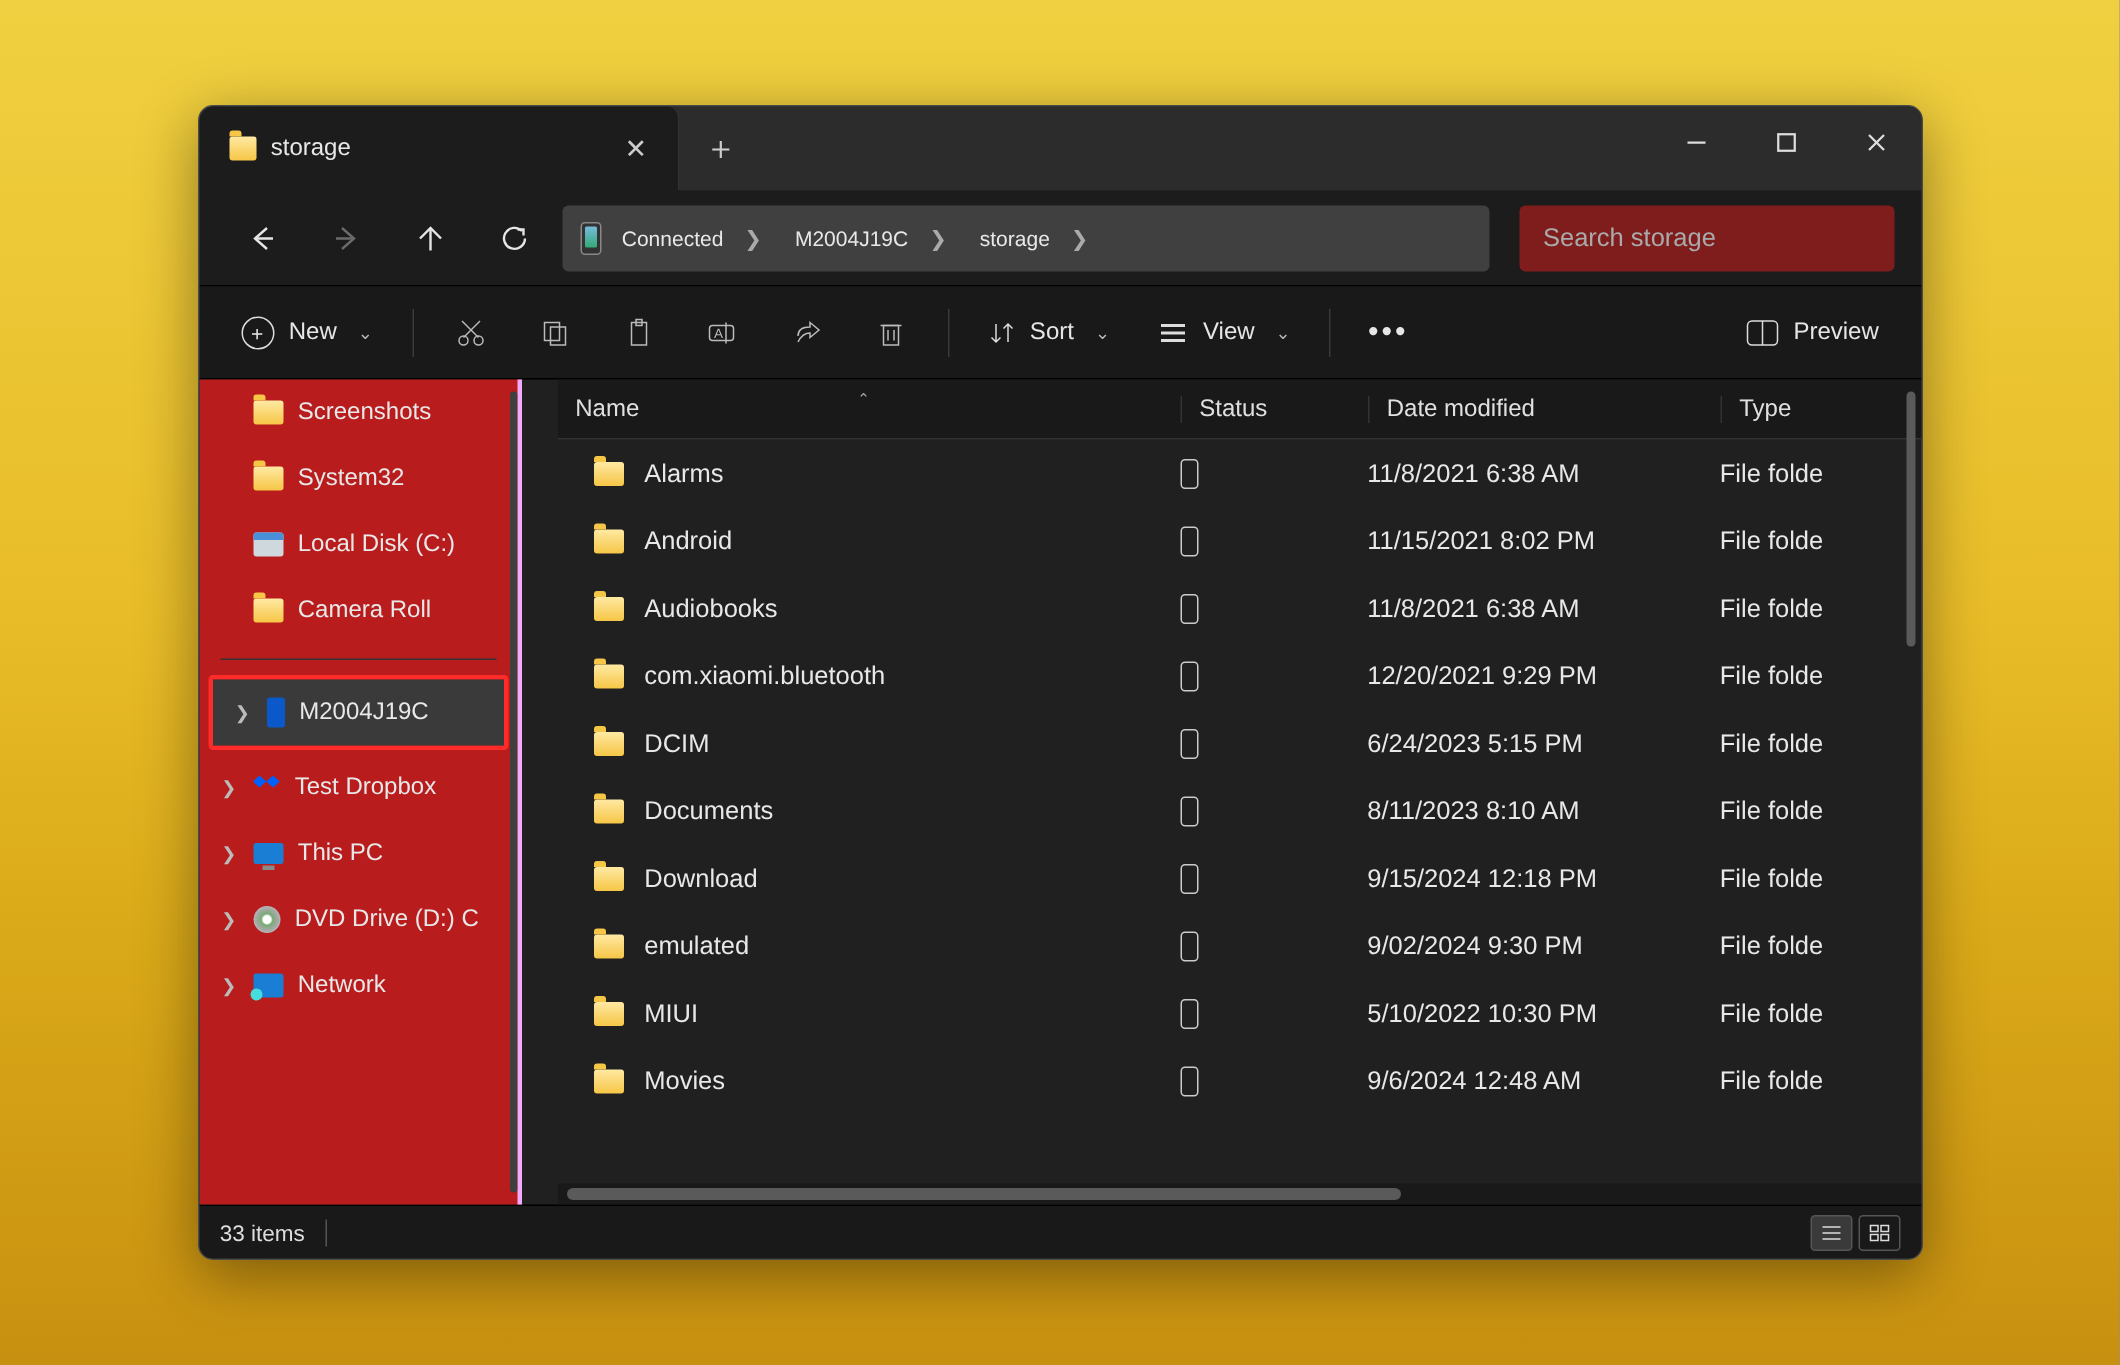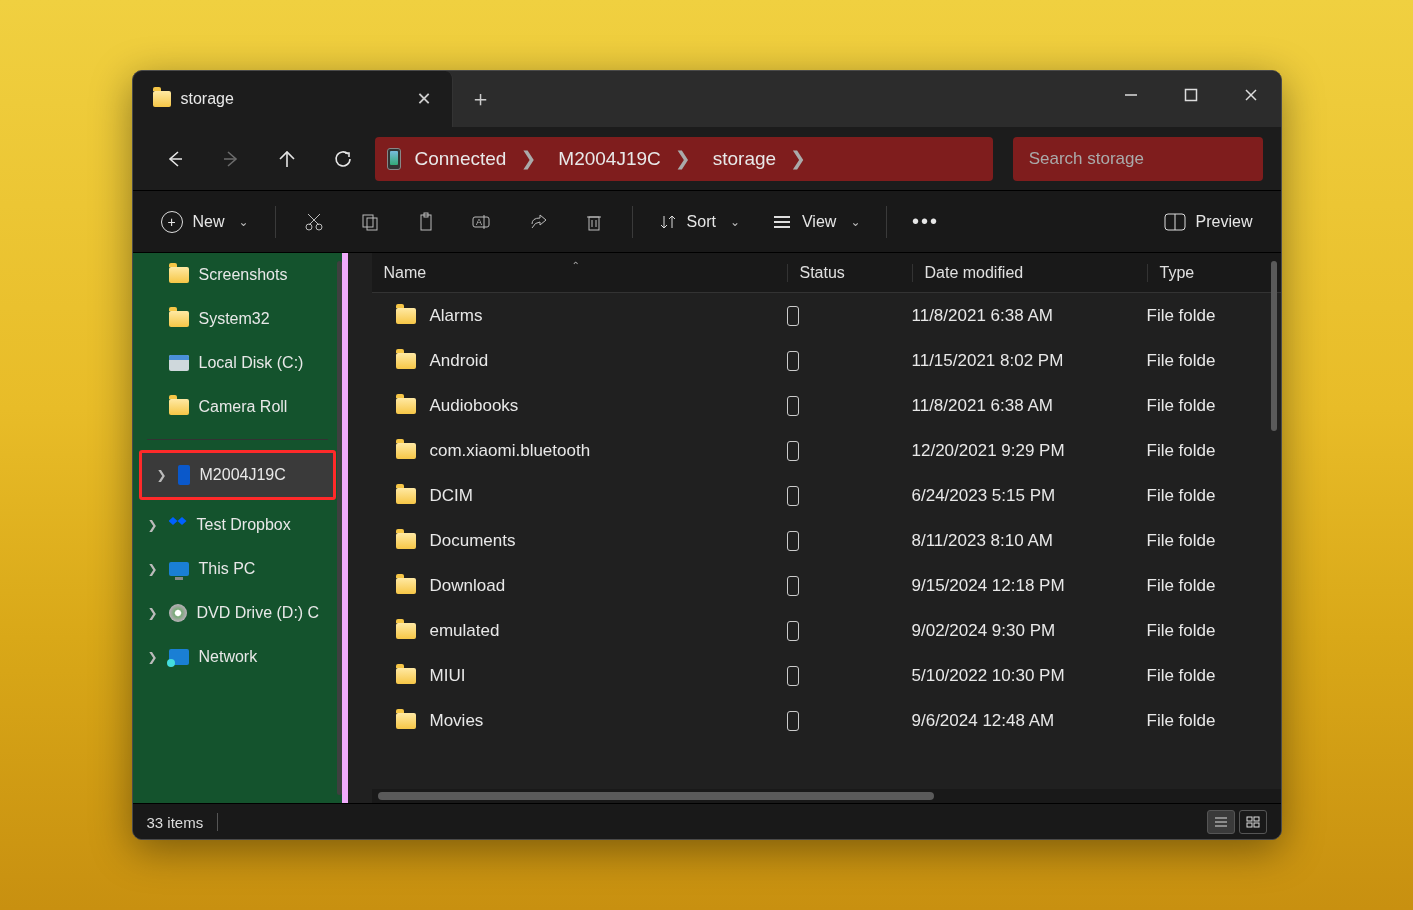--- a/index.html
+++ b/index.html
@@ -47,22 +47,22 @@
   .navbar {
     height: 64px; display:flex; align-items:center; gap:8px;
     padding: 0 18px; background:#1c1c1c; border-bottom:1px solid #000;
   }
   .navbtn {
     width:48px;height:40px;display:flex;align-items:center;justify-content:center;
     color:#e6e6e6; border-radius:4px;
   }
   .navbtn.disabled{color:#6b6b6b;}
   .breadcrumb {
-    flex: 3; height:44px; background:#7f1d1d; border-radius:4px;
-    display:flex; align-items:center; padding:0 12px; gap:6px; font-size:19px;
+    flex: 3; height:44px; background:#404040; border-radius:4px;
+    display:flex; align-items:center; padding:0 12px; gap:6px; font-size:14px;
   }
   .bcseg { display:flex;align-items:center;gap:14px;padding:0 8px; }
   .bcsep { color:#aaa; }
   .phone-icon{width:14px;height:22px;background:#333;border:1px solid #888;border-radius:3px;position:relative;}
   .phone-icon::after{content:"";position:absolute;top:2px;left:2px;right:2px;bottom:4px;background:linear-gradient(#7bd,#3a7);border-radius:1px;}
   .search {
     flex:1.1;height:44px;background:#7f1d1d;border-radius:4px;
     display:flex;align-items:center;padding:0 16px;color:#aaa;font-size:17px;margin-left:12px;
   }
   
@@ -75,22 +75,22 @@
     height:40px;padding:0 12px;border-radius:4px;color:#e6e6e6;font-size:16px;
   }
   .tbtn.icon-only{width:48px;padding:0;}
   .tsep{width:1px;height:32px;background:#3a3a3a;margin:0 6px;}
   .chev{font-size:12px;color:#bbb;margin-left:4px;}
   .plus-circle{width:22px;height:22px;border:1.5px solid #ddd;border-radius:50%;display:flex;align-items:center;justify-content:center;font-size:14px;line-height:1;}
   .spacer{flex:1;}
   
   .body{flex:1;display:flex;min-height:0;}
   .sidebar{
-    width:215px;background:#14532d;overflow:hidden;
-    border-right:6px solid #f0abfc;position:relative;
+    width:215px;background:#b91c1c;overflow:hidden;
+    border-right:3px solid #f0abfc;position:relative;
   }
   .side-scroll{position:absolute;right:0;top:8px;bottom:8px;width:5px;background:#3f3f3f;border-radius:3px;}
   .treeitem{
     display:flex;align-items:center;gap:10px;height:44px;padding:0 12px 0 36px;
     font-size:16px;white-space:nowrap;overflow:hidden;
   }
   .treeitem .exp{position:absolute;left:12px;color:#bbb;font-size:12px;width:16px;text-align:center;}
   .treeitem{position:relative;}
   .treeitem.highlight{
     background:#3a3a3a;

